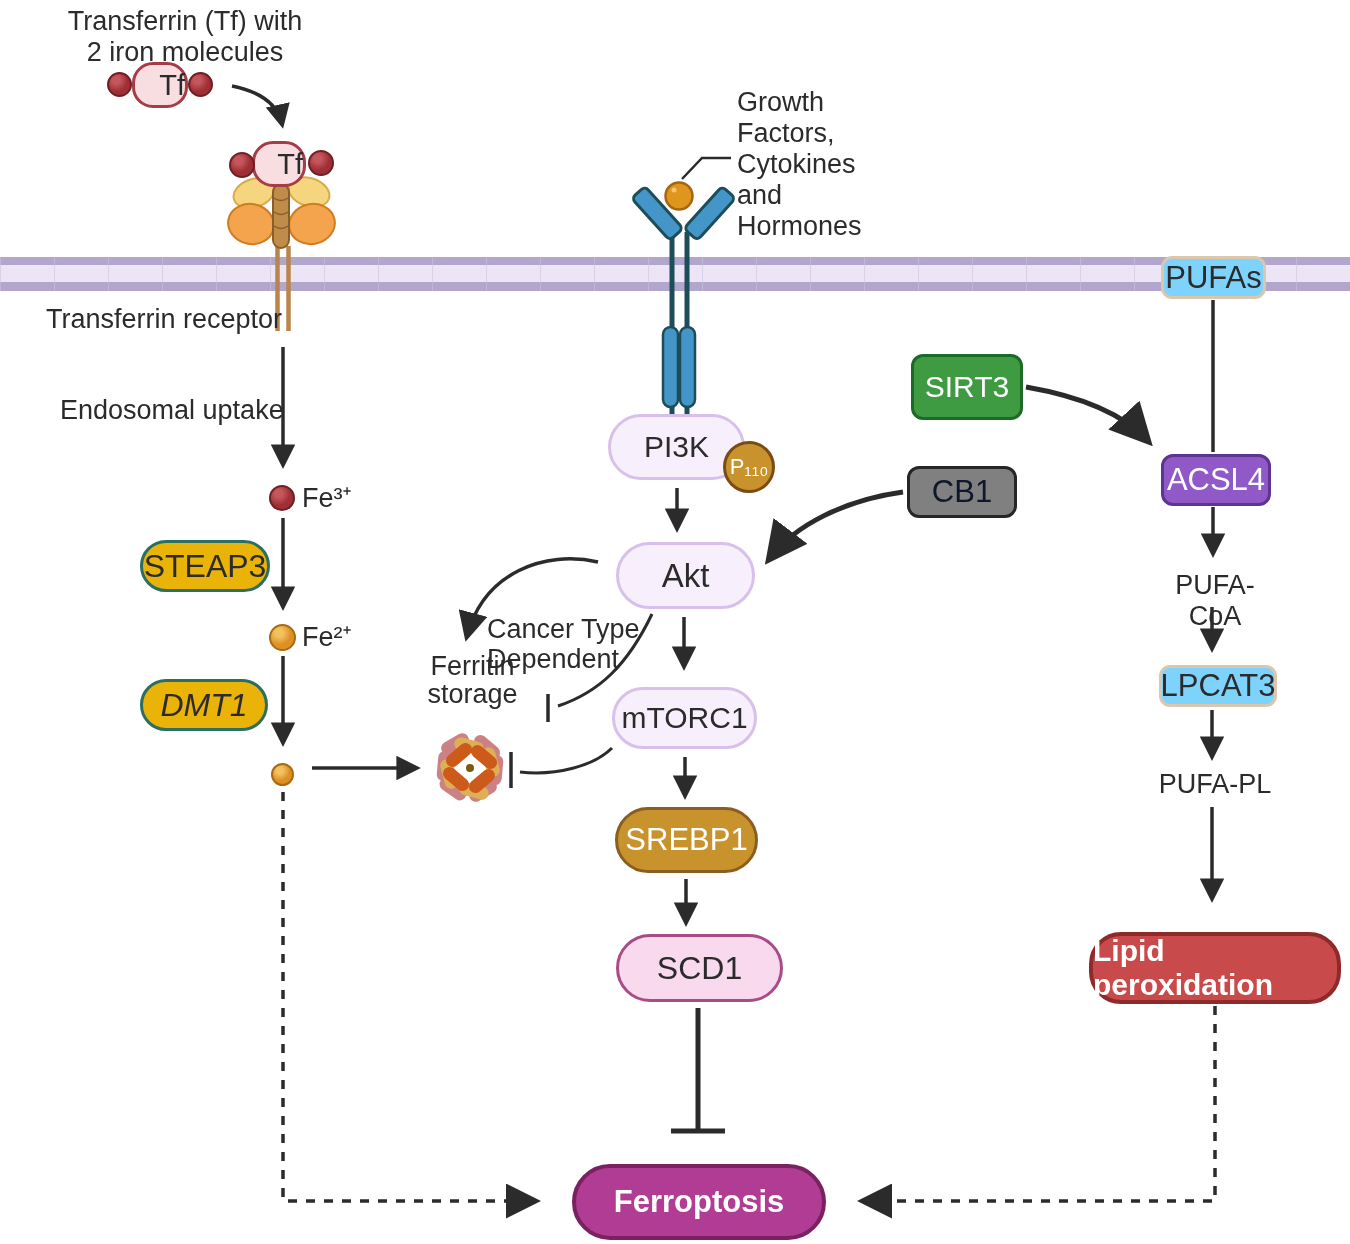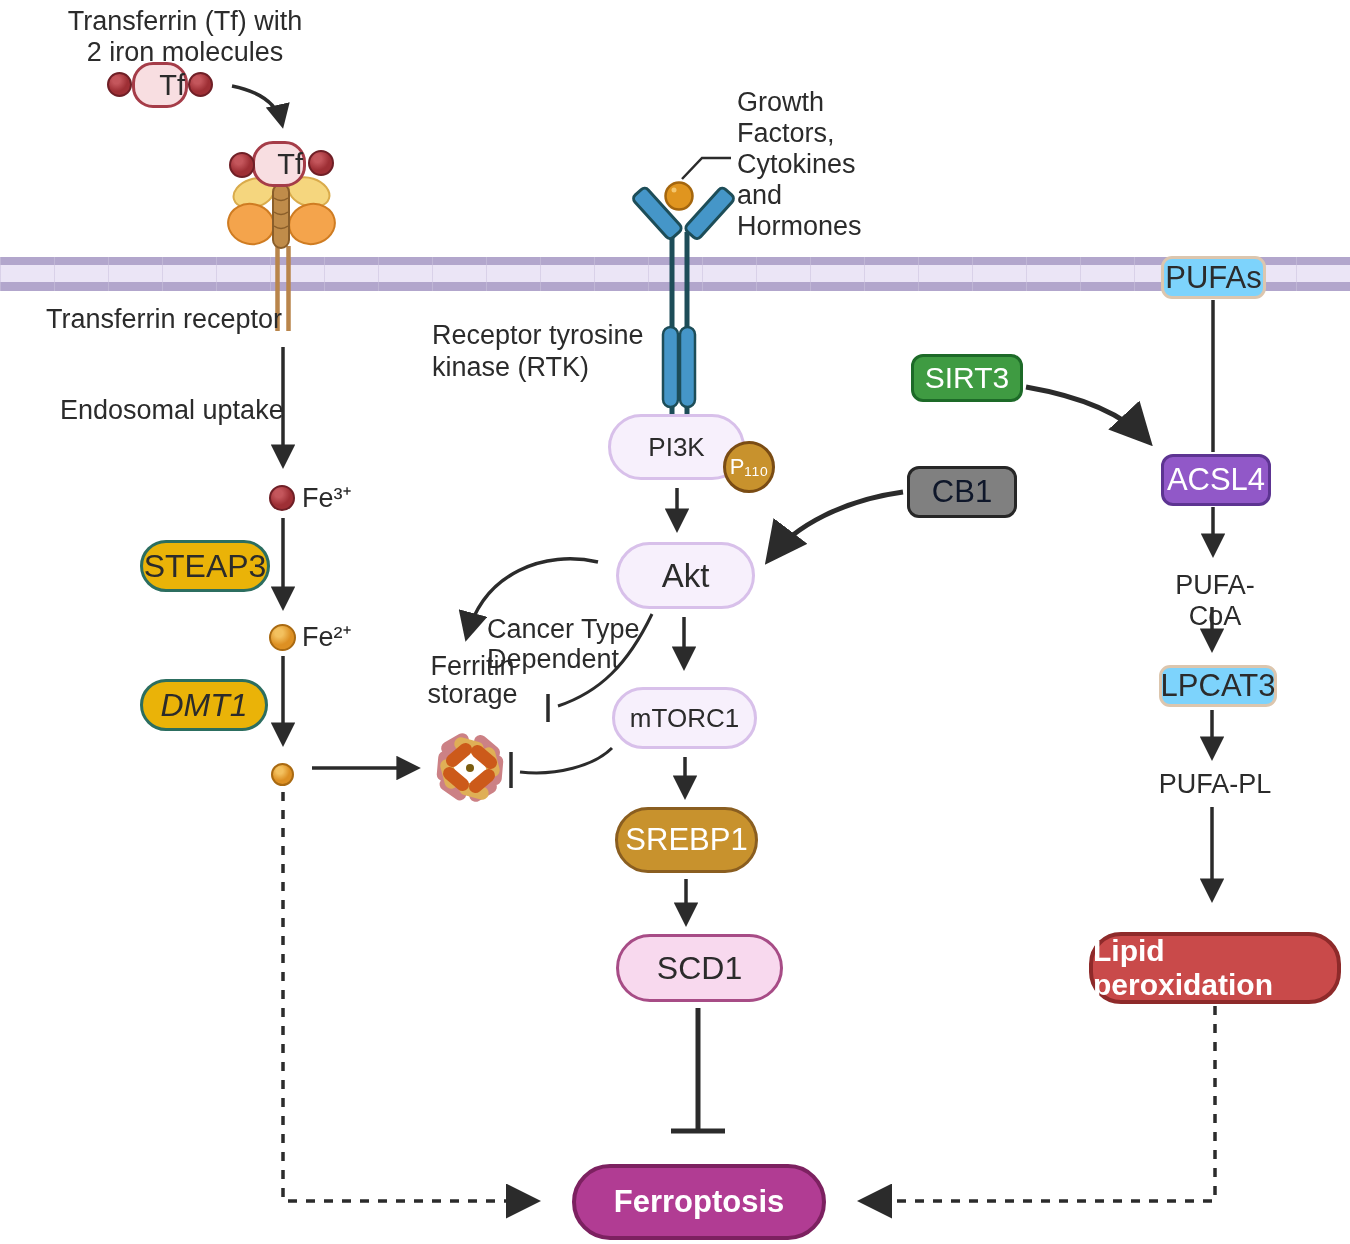--- a/index.html
+++ b/index.html
@@ -14,21 +14,21 @@
     background-image:repeating-linear-gradient(90deg,rgba(255,255,255,0.18) 0 1px,transparent 1px 54px);}
   .membrane .inner{height:17px;background:#ebe5f6;
     background-image:repeating-linear-gradient(90deg,rgba(138,120,175,0.18) 0 1px,transparent 1px 54px);}
   .membrane .outer.bottom{height:9px;}
   
   .lbl{position:absolute;font-size:27px;line-height:31px;white-space:pre-line;z-index:3;}
   .center{text-align:center;}
   
   .node{position:absolute;display:flex;align-items:center;justify-content:center;
         box-sizing:border-box;z-index:3;}
-  .pill-lav{background:#f7f0fc;border:3px solid #d8c0ea;border-radius:34px;font-size:26px;}
+  .pill-lav{background:#f7f0fc;border:3px solid #d8c0ea;border-radius:34px;font-size:30px;}
   .pill-teal{background:#eab308;border:3.5px solid #2c6e60;border-radius:27px;font-size:32px;}
   .pill-gold{background:#c8922d;border:3px solid #8a5e20;border-radius:33px;font-size:31px;color:#fff;}
   .pill-pink{background:#f8d9ee;border:3px solid #a74c86;border-radius:34px;font-size:32px;}
   .pill-magenta{background:#b13c93;border:4px solid #7c2160;border-radius:38px;
                 font-size:31px;font-weight:bold;color:#fff;}
   .pill-red{background:#c94a4a;border:4px solid #8e2a2a;border-radius:32px;
             font-size:30px;font-weight:bold;color:#fff;}
   .box-gray{background:#808080;border:3.5px solid #262626;border-radius:12px;font-size:31px;color:#0f172a;}
   .box-green{background:#3f9b42;border:3.5px solid #1d6a28;border-radius:12px;font-size:30px;color:#fff;}
   .box-purple{background:#9158c8;border:3px solid #5d3492;border-radius:12px;font-size:31px;color:#fff;}
@@ -162,22 +162,20 @@
   <div class="lbl" style="left:302px;top:622px;">Fe²⁺</div>
   <div class="lbl center" style="left:420px;top:652px;width:105px;line-height:28px;">Ferritin
 storage</div>
   <div class="lbl" style="left:487px;top:614px;line-height:30px;">Cancer Type
 Dependent</div>
   <div class="lbl" style="left:737px;top:87px;">Growth
 Factors,
 Cytokines
 and
 Hormones</div>
-  <div class="lbl" style="left:432px;top:319px;line-height:32px;">Receptor tyrosine
-kinase (RTK)</div>
   <div class="lbl center" style="left:1150px;top:570px;width:130px;">PUFA-CoA</div>
   <div class="lbl center" style="left:1150px;top:769px;width:130px;">PUFA-PL</div>
 
   <div class="node pill-tf" style="left:132px;top:62px;width:56px;height:46px;">
     <span>Tf</span>
   </div>
   <div class="dot dot-darkred" style="left:107px;top:72px;width:25px;height:25px;"></div>
   <div class="dot dot-darkred" style="left:188px;top:72px;width:25px;height:25px;"></div>
 
   <div class="node pill-tf" style="left:252px;top:141px;width:54px;height:46px;">
@@ -216,21 +214,21 @@
   <div class="node pill-pink" style="left:616px;top:934px;width:167px;height:68px;">
     <span>SCD1</span>
   </div>
   <div class="node pill-magenta" style="left:572px;top:1164px;width:254px;height:76px;">
     <span>Ferroptosis</span>
   </div>
 
   <div class="node box-gray" style="left:907px;top:466px;width:110px;height:52px;">
     <span>CB1</span>
   </div>
-  <div class="node box-green" style="left:911px;top:354px;width:112px;height:48px;">
+  <div class="node box-green" style="left:911px;top:354px;width:112px;height:66px;">
     <span>SIRT3</span>
   </div>
 
   <div class="node box-cream" style="left:1161px;top:256px;width:105px;height:43px;">
     <span>PUFAs</span>
   </div>
   <div class="node box-purple" style="left:1161px;top:454px;width:110px;height:52px;">
     <span>ACSL4</span>
   </div>
   <div class="node box-cream" style="left:1159px;top:665px;width:118px;height:42px;">

